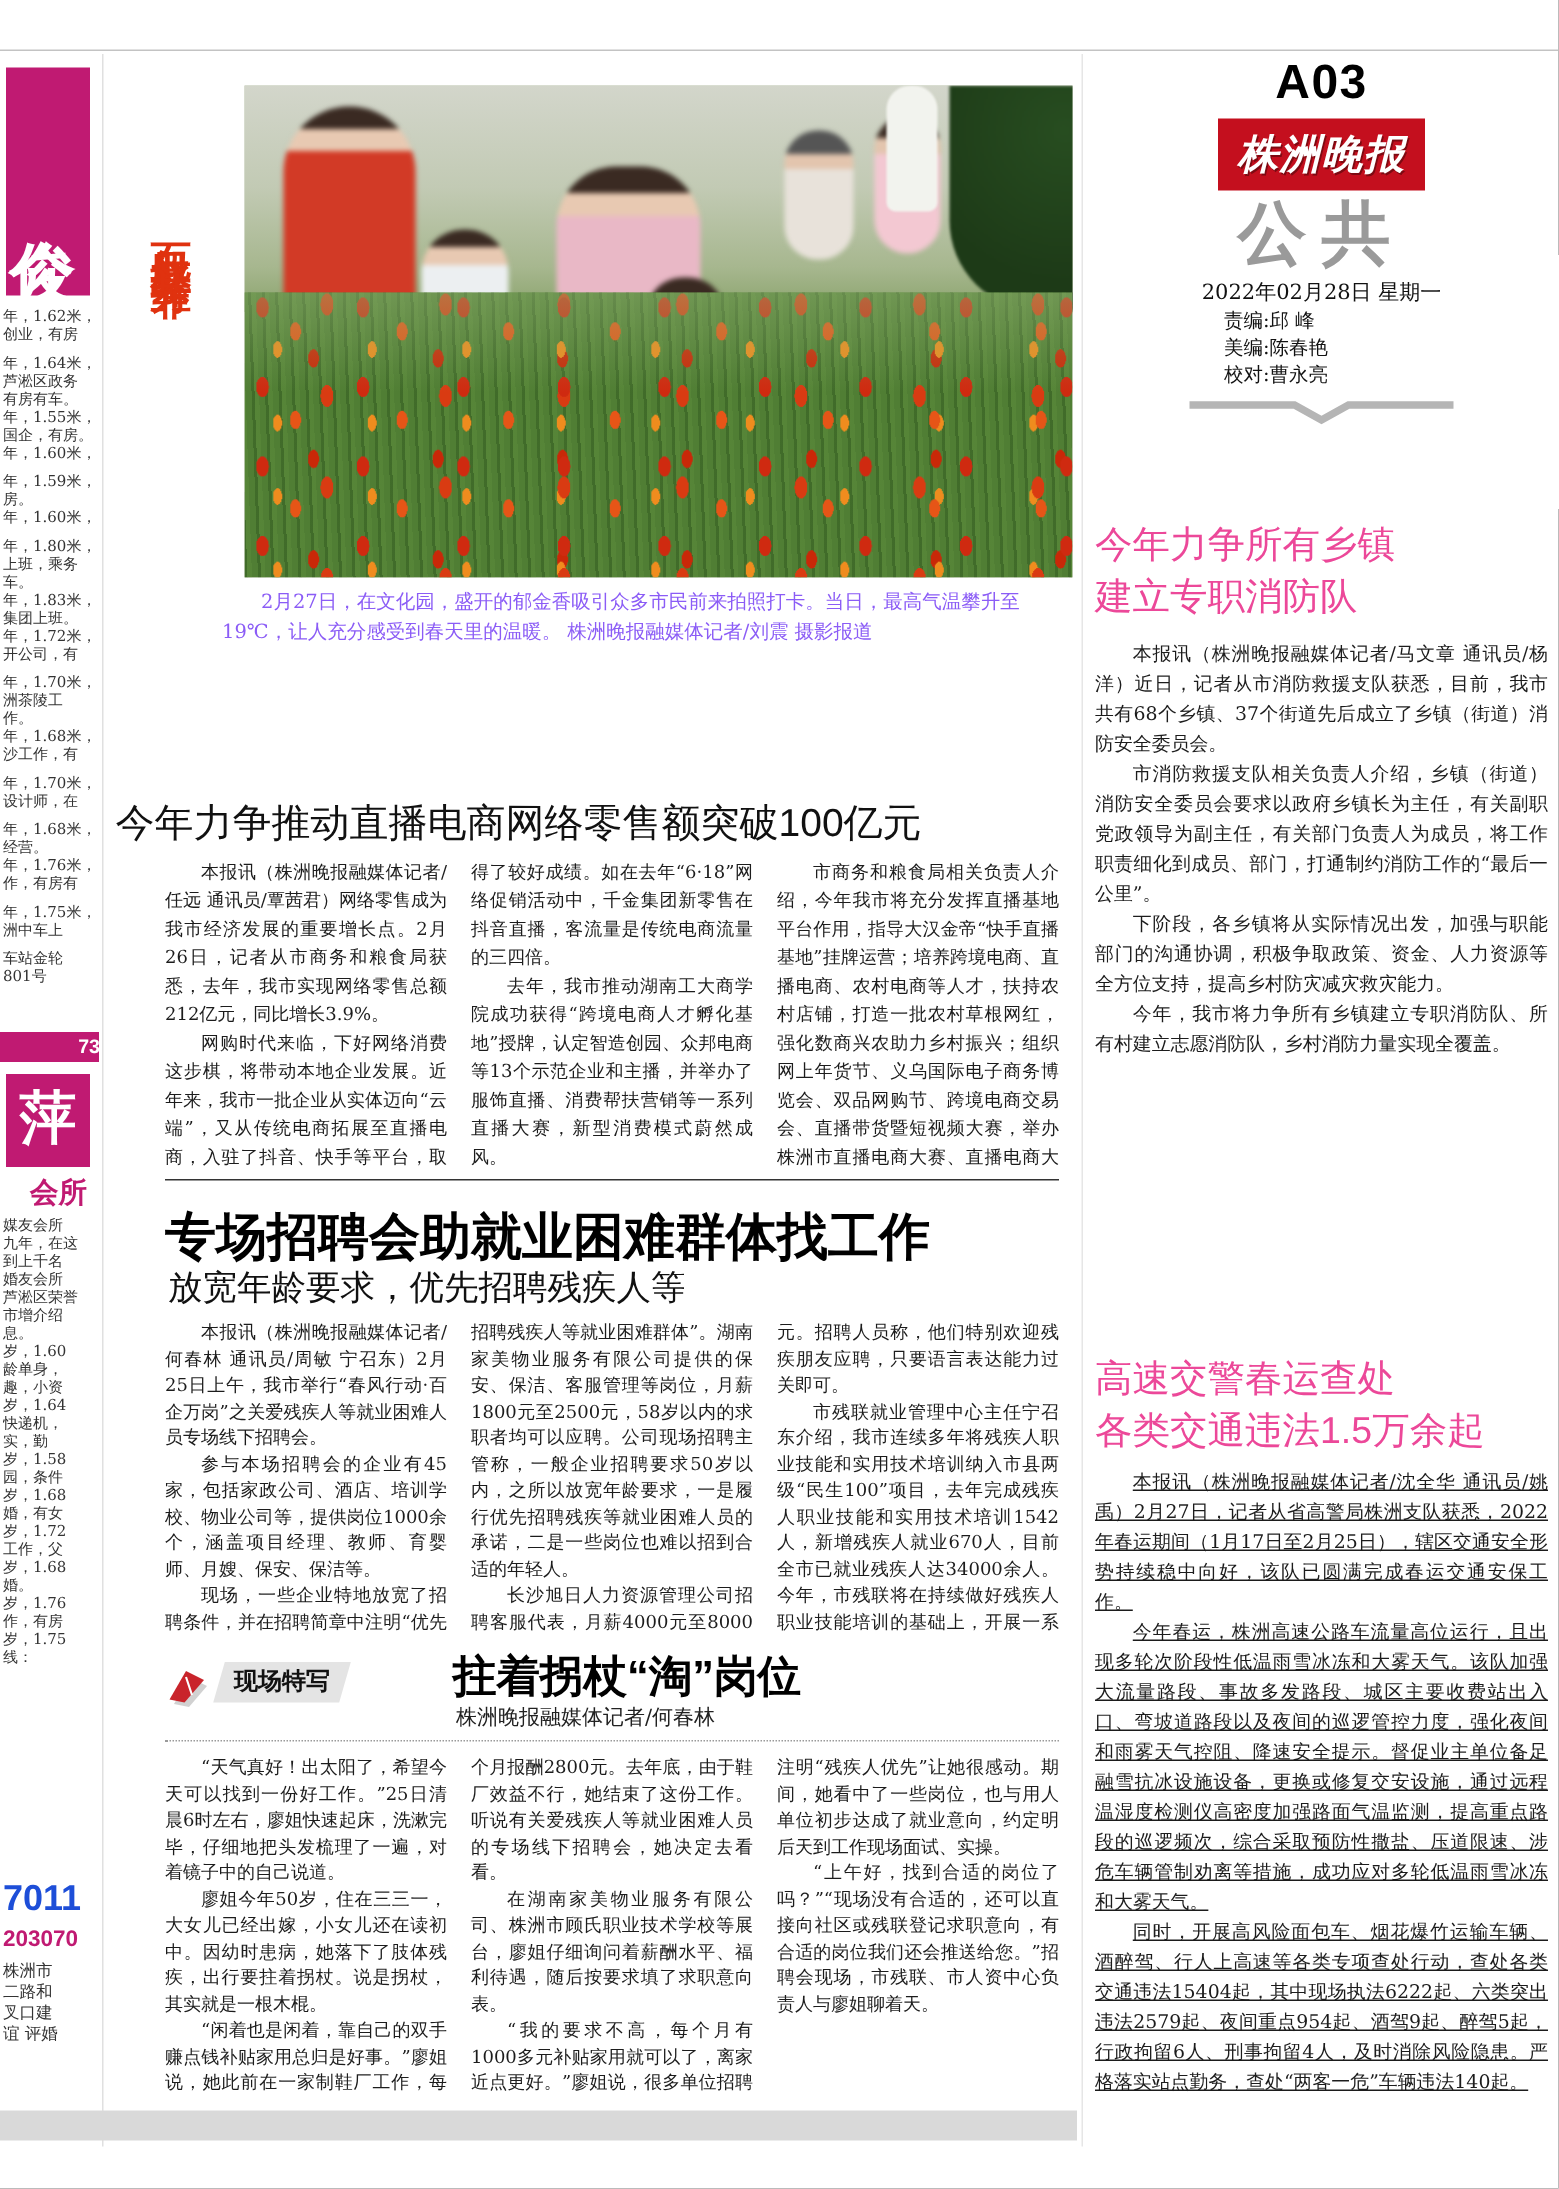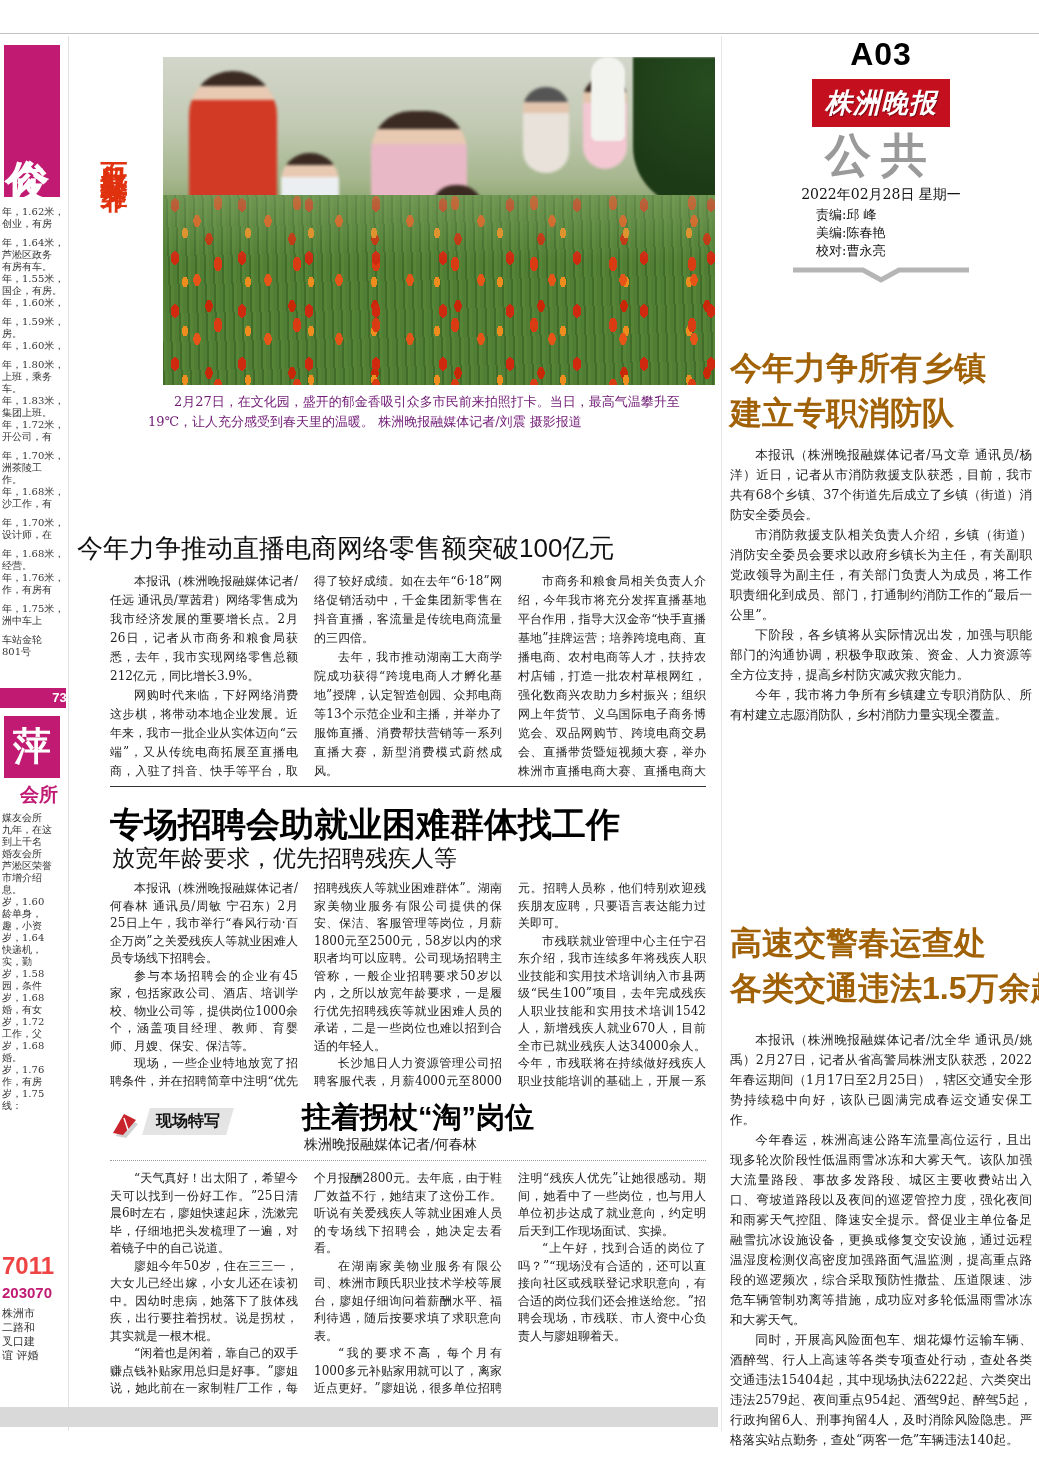--- a/index.html
+++ b/index.html
@@ -19,21 +19,21 @@
   .ads{position:absolute;left:2px;width:64px;font-size:10px;line-height:12px;color:#333;
        font-family:"DejaVu Serif",serif;}
   .ads div{height:12px;overflow:hidden;white-space:nowrap;}
   .ads div:empty{height:7px;}
   .ads1{top:166px;}
   .phone-band{position:absolute;left:0;top:648px;width:66px;height:20px;background:#c01a72;
               color:#fff;font-size:13px;font-weight:700;line-height:20px;text-align:right;padding-left:44px;}
   .ping-box{position:absolute;left:4px;top:676px;width:56px;height:62px;font-size:38px;line-height:60px;}
   .club-label{position:absolute;left:4px;top:742px;width:60px;color:#c01a72;font-size:19px;font-weight:700;margin-left:16px;}
   .ads2{top:772px;}
-  .phone2{position:absolute;left:2px;top:1212px;color:#ef4444;font-size:24px;font-weight:900;}
+  .phone2{position:absolute;left:2px;top:1212px;color:#1d4ed8;font-size:24px;font-weight:900;}
   .phone3{position:absolute;left:2px;top:1244px;color:#c01a72;font-size:15px;font-weight:900;}
   .ads3{top:1268px;font-size:11px;}
   .ads3 div{height:14px;font-size:11px;}
   
   .photo-wrap{left:163px;top:57px;width:552px;height:328px;overflow:hidden;background:#b7c1a8;}
   .crowd{position:absolute;left:0;top:0;right:0;height:46%;
          background:linear-gradient(180deg,#d3d6cb 0%,#c2cab4 45%,#a7b78f 80%,#8aa36c 100%);}
   .fig{position:absolute;filter:blur(1.6px);}
   .fig-red{left:26px;top:14px;width:88px;height:210px;border-radius:44px 44px 10px 10px;
            background:linear-gradient(180deg,#3a2a22 0 7%,#e8c9b2 7% 14%,#d23a26 14% 68%,#2e2e33 68% 84%,#c53322 84%);}
@@ -54,21 +54,21 @@
       radial-gradient(6px 10px at 34px 26px,#e65517 60%,transparent 62%),
       radial-gradient(7px 12px at 55px 8px,#d93b12 60%,transparent 62%),
       radial-gradient(5px 9px at 22px 38px,#ef8c1e 60%,transparent 62%),
       radial-gradient(6px 10px at 46px 44px,#c92808 60%,transparent 62%),
       repeating-linear-gradient(88deg,rgba(25,60,15,.28) 0 2px,rgba(110,160,70,.20) 2px 5px,transparent 5px 9px);
     background-size:67px 53px,71px 59px,79px 61px,63px 49px,83px 67px,auto;}
   .tulips:after{content:"";position:absolute;inset:0;background:linear-gradient(180deg,rgba(150,180,120,.45),transparent 35%);}
   .vtitle{left:96px;top:140px;height:236px;writing-mode:vertical-rl;text-orientation:upright;
           font-size:27px;font-weight:900;color:#e0320f;letter-spacing:4px;
           text-shadow:-1px -1px 0 #fff,1px -1px 0 #fff,-1px 1px 0 #fff,1px 1px 0 #fff;}
-  .photo-caption{left:148px;top:392px;width:568px;font-size:13px;line-height:1.55;color:#701a75;
+  .photo-caption{left:148px;top:392px;width:568px;font-size:13px;line-height:1.55;color:#8b5cf6;
                  text-indent:2em;font-family:"DejaVu Serif",serif;}
   
   .headline1{left:74px;top:476px;width:636px;font-size:45px;font-weight:900;letter-spacing:0;color:#000;white-space:nowrap;}
   .subhead1{left:77px;top:531px;width:630px;font-size:26px;font-weight:500;color:#111;}
   .body-cols{column-gap:16px;column-fill:auto;text-align:justify;overflow:hidden;
              font-family:"DejaVu Serif",serif;color:#1c1c1c;}
   .body-cols p{margin:0;text-indent:2em;}
   .a1-body{left:110px;top:572px;width:596px;height:209px;column-count:3;font-size:12px;line-height:19px;}
   .rule1{left:110px;top:786px;width:596px;height:1px;background:#333;}
   
@@ -88,29 +88,29 @@
   
   .right-col{left:730px;top:36px;width:302px;}
   .page-num{width:230px;margin:0 auto;text-align:center;font-size:32px;font-weight:900;color:#000;letter-spacing:1px;}
   .brand-box{width:138px;height:48px;margin:6px auto 2px;background:#c40f1e;color:#fff;
              display:flex;align-items:center;justify-content:center;font-size:27px;font-weight:900;
              font-style:italic;letter-spacing:1px;text-shadow:1px 1px 0 #7d0a12;}
   .section-name{text-align:center;font-size:46px;font-weight:700;color:#9a9a9a;letter-spacing:10px;line-height:1.15;}
   .date-line{text-align:center;font-size:14px;color:#111;margin-top:4px;font-family:"DejaVu Serif",serif;}
   .editors{width:130px;margin:2px auto 0;font-size:13px;line-height:18px;color:#111;font-family:"DejaVu Serif",serif;}
   .chevron{display:block;margin:6px auto 0;}
-  .r-headline{font-size:32px;font-weight:700;line-height:1.4;color:#a16207;}
+  .r-headline{font-size:25px;font-weight:400;line-height:1.4;color:#ec4899;}
   .r-headline div{white-space:nowrap;}
   .rh1{margin-top:62px;}
   .r-body{font-family:"DejaVu Serif",serif;font-size:12.6px;line-height:20px;text-align:justify;
           color:#1c1c1c;overflow:hidden;}
   .r-body p{margin:0;text-indent:2em;}
   .rb1{height:468px;margin-top:10px;}
   .rh2{margin-top:8px;}
-  .rb2{height:450px;margin-top:19px;}
+  .rb2{height:450px;margin-top:6px;text-decoration:underline;}
 </style>
 </head>
 <body>
 
 <div id="page">
 
   <div class="abs top-rule"></div>
   <div class="abs v-div-left"></div>
   <div class="abs v-div-right"></div>
 

